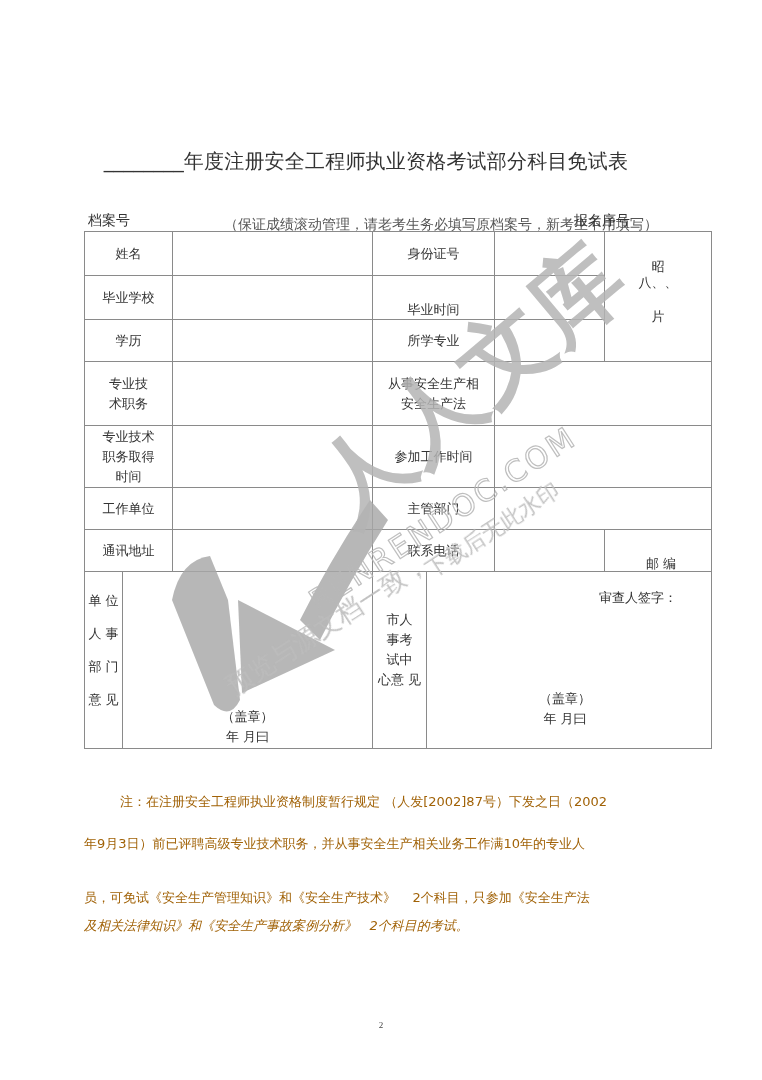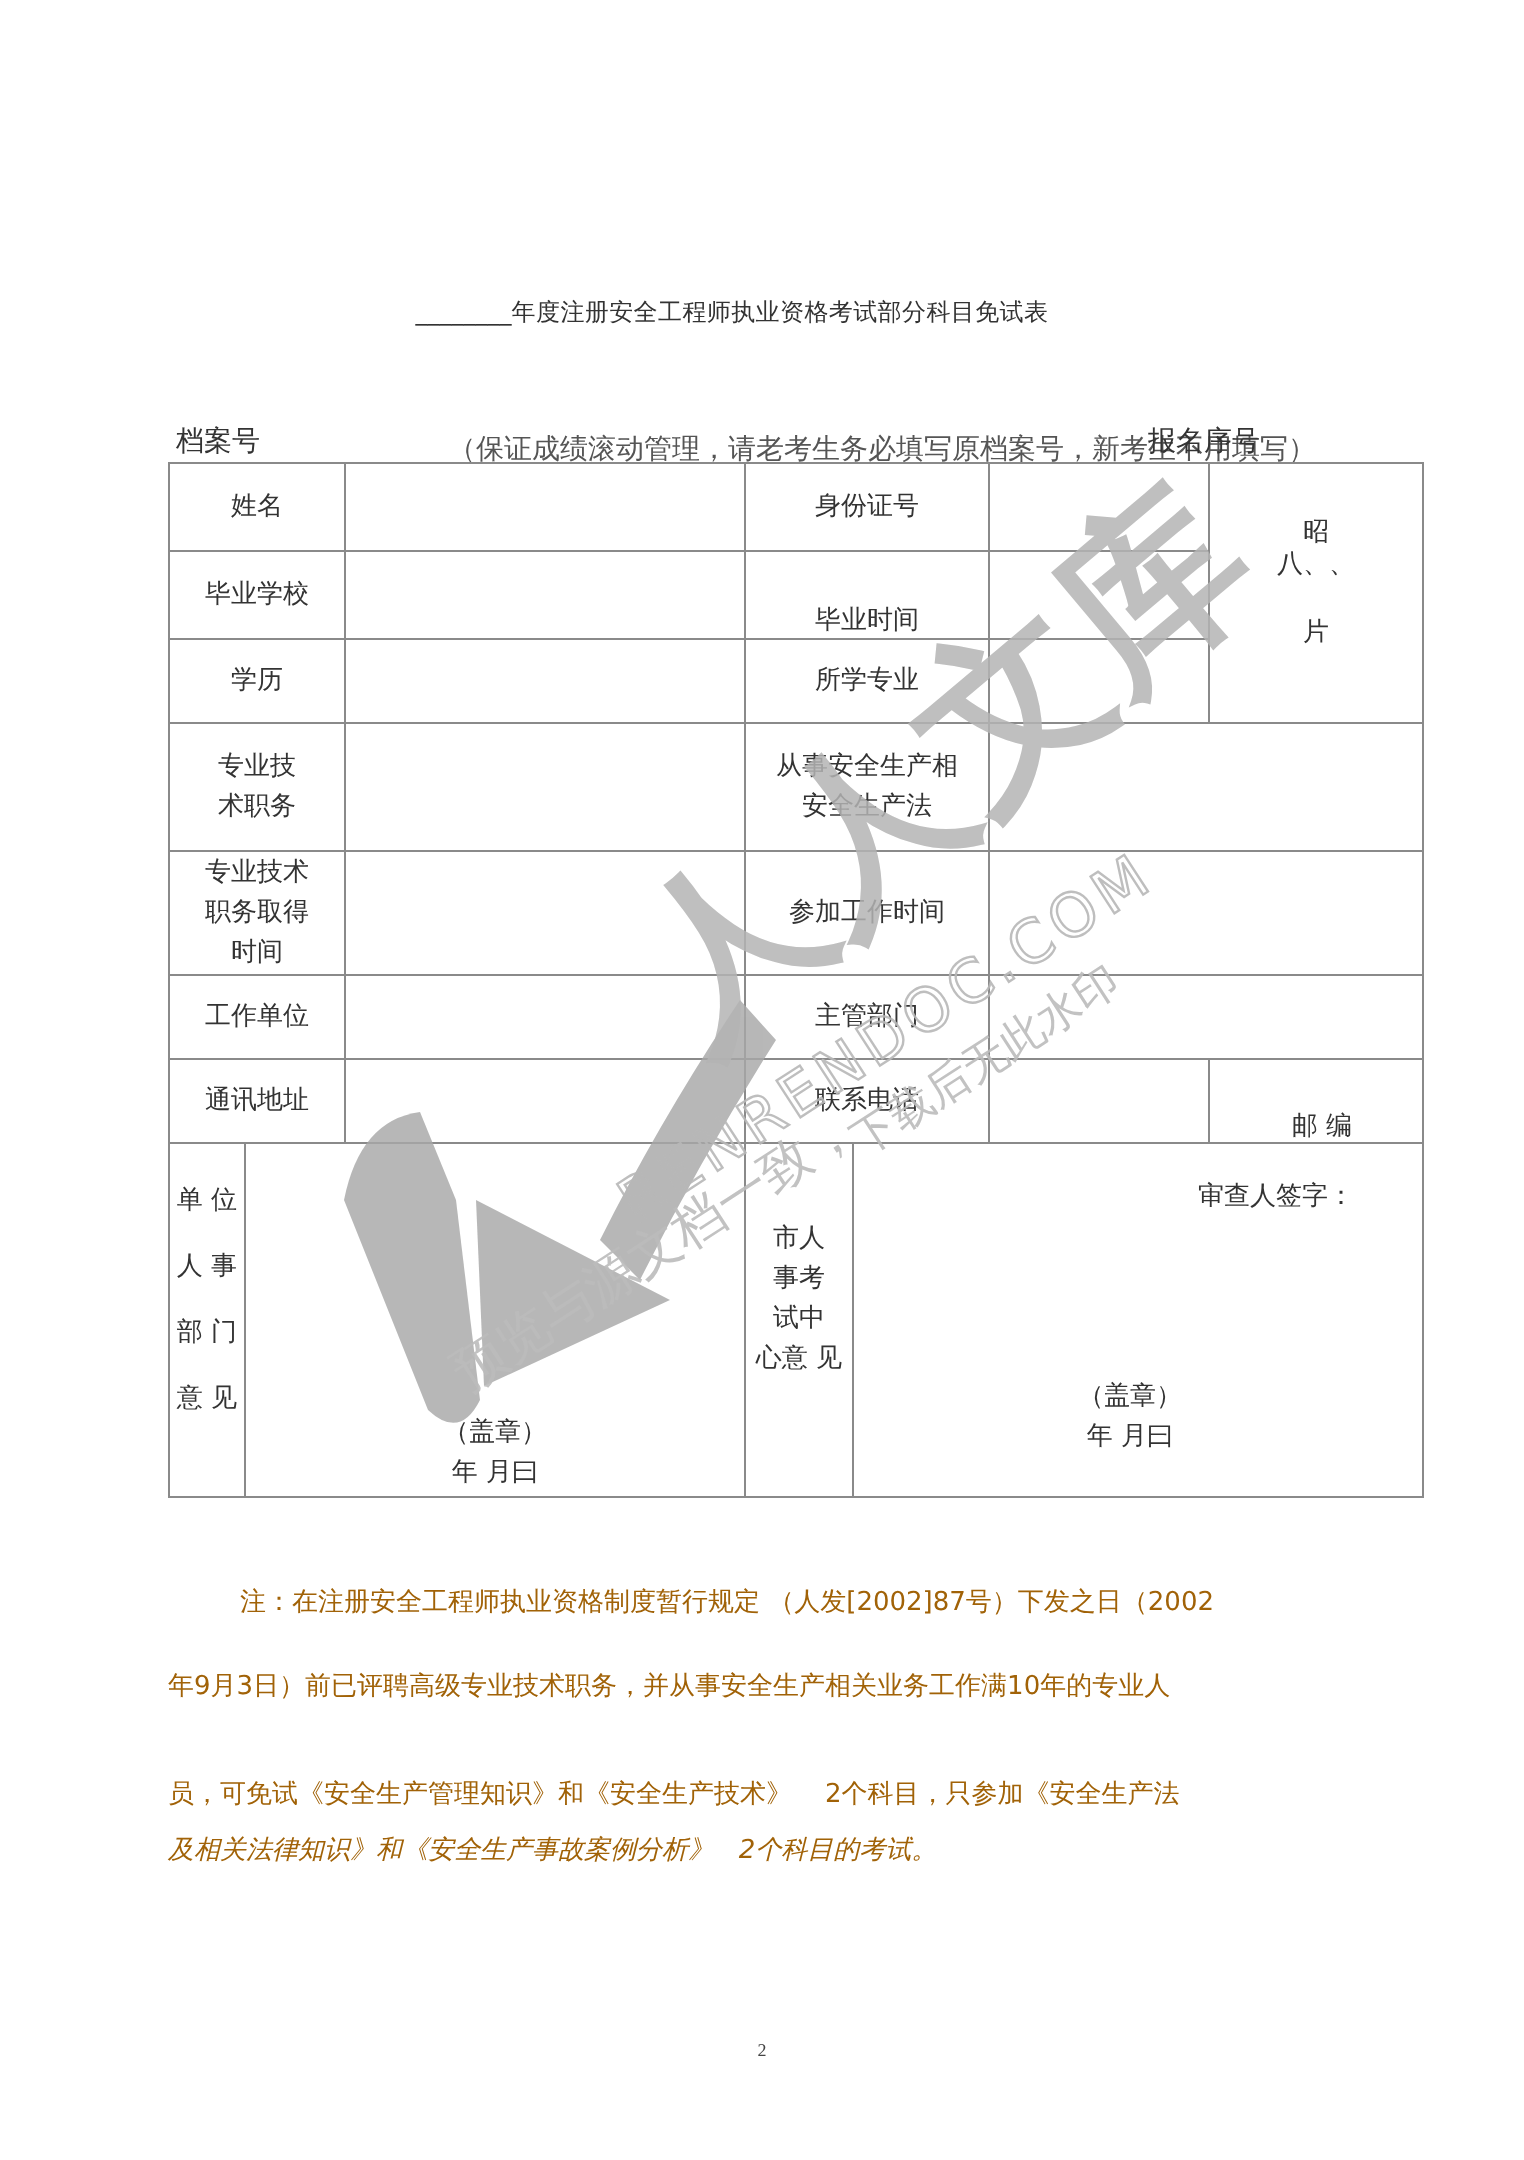--- a/index.html
+++ b/index.html
@@ -12,21 +12,21 @@
       height: 1080px;
       position: relative;
       overflow: hidden;
       font-family: "DejaVu Sans", "Liberation Sans", sans-serif;
       color: #333333;
     }
     .abs { position: absolute; }
     .title {
       left: 0; width: 732px; top: 148px;
       text-align: center;
-      font-size: 12px;
+      font-size: 20px;
       color: #333;
       letter-spacing: 0.2px;
     }
     .title .blank { letter-spacing: 0; }
     .meta-label {
       font-size: 14px;
       color: #333;
     }
     .meta-note {
       font-size: 14px;

